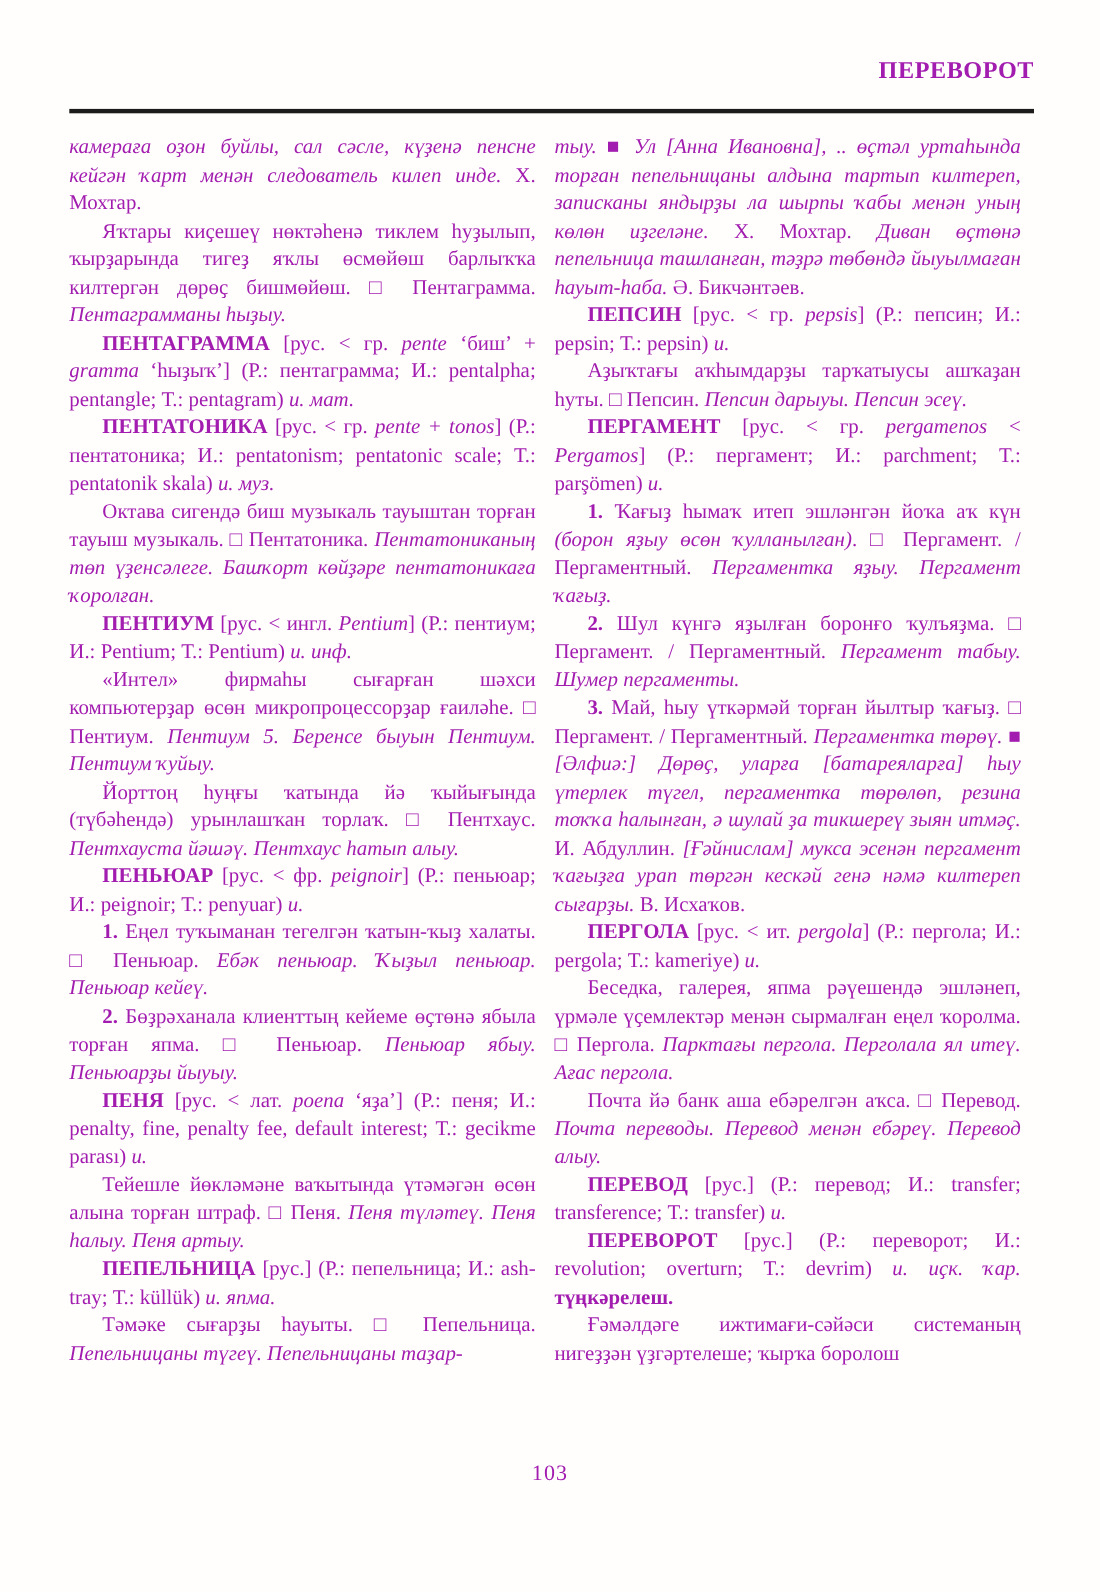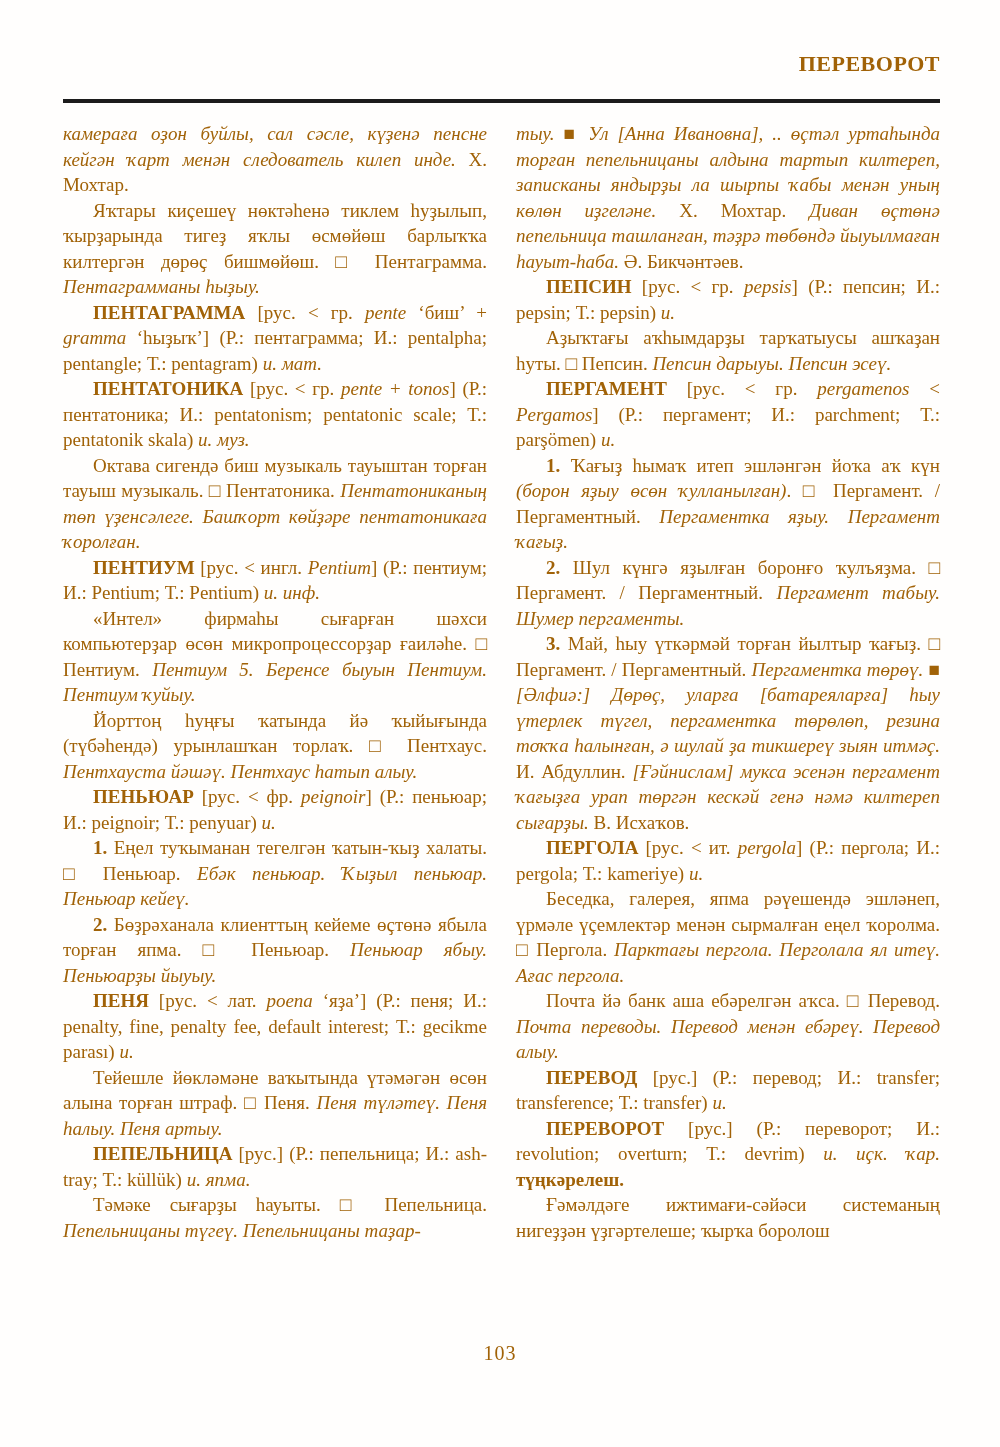--- a/index.html
+++ b/index.html
@@ -1,60 +1,60 @@
 <!DOCTYPE html>
 <html><head>
 <meta charset="utf-8">
 <style>
   html, body { margin: 0; padding: 0; background: #ffffff; }
   .page {
     position: relative;
     width: 1000px;
     height: 1447px;
     background: #fffefd;
-    color: #a16207;
+    color: #a21caf;
     font-family: "Liberation Serif", "DejaVu Serif", serif;
     overflow: hidden;
   }
   .page-header { padding: 52px 60px 0 63px; }
   .running-head {
     text-align: right;
     font-weight: bold;
     font-size: 22px;
     letter-spacing: 0.5px;
     line-height: 24px;
   }
   .header-rule {
     margin-top: 23px;
     height: 4px;
     background: #1c1c1c;
   }
   .columns {
     display: flex;
-    gap: 29px;
+    gap: 17px;
     padding: 18px 60px 0 63px;
     height: 1216px;
     overflow: hidden;
   }
   .column {
     width: 424px;
     flex: 0 0 424px;
     font-size: 19px;
     line-height: 25.5px;
     text-align: justify;
   }
   .para { margin: 0; text-indent: 30px; }
   .para.no-indent { text-indent: 0; }
   .seg-n { font-style: normal; font-weight: normal; }
   .seg-b { font-weight: bold; }
   .seg-i { font-style: italic; }
   .page-footer {
     position: absolute;
     left: 0;
-    bottom: 82px;
+    bottom: 96px;
     width: 100%;
     text-align: center;
   }
   .page-number { font-size: 20px; letter-spacing: 1px; }
 </style>
 </head>
 <body>
 
 <div class="page">
   <header class="page-header">

